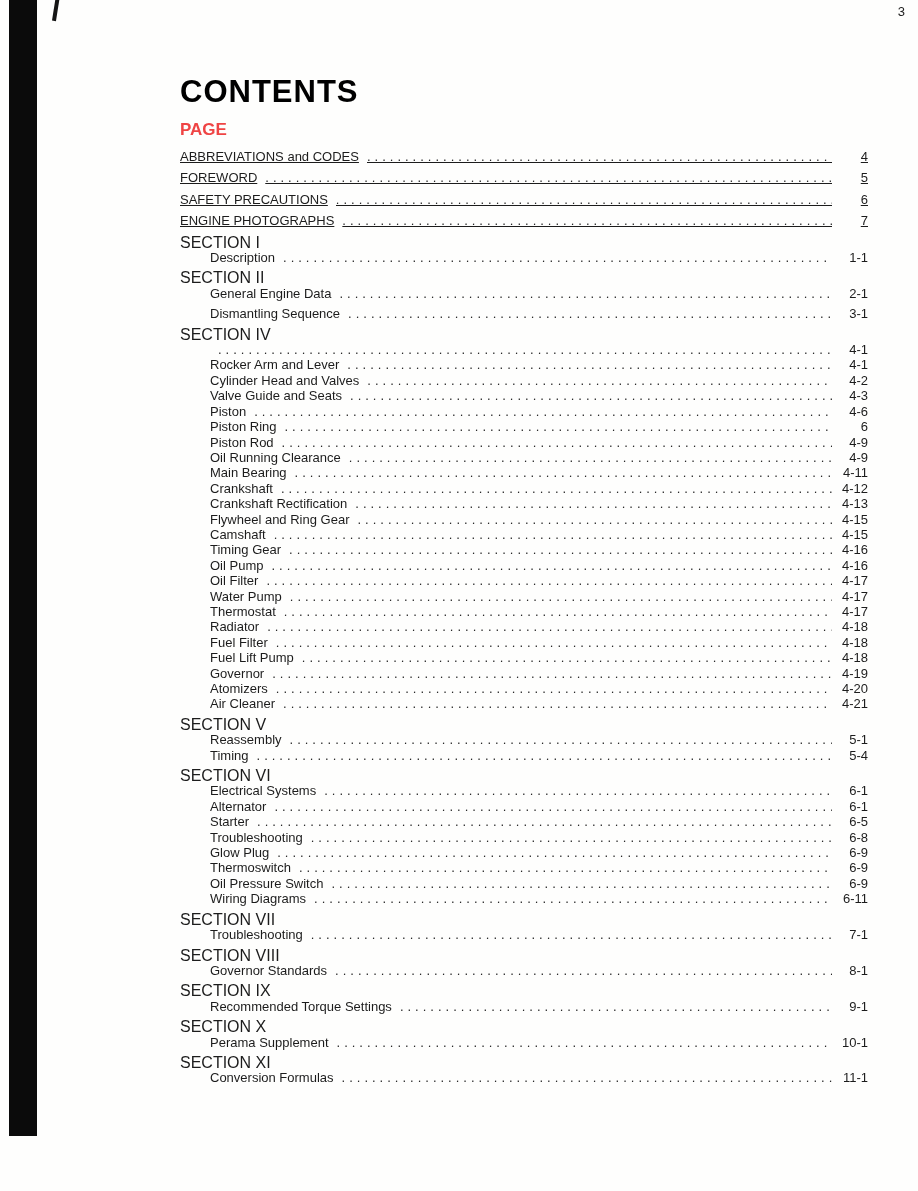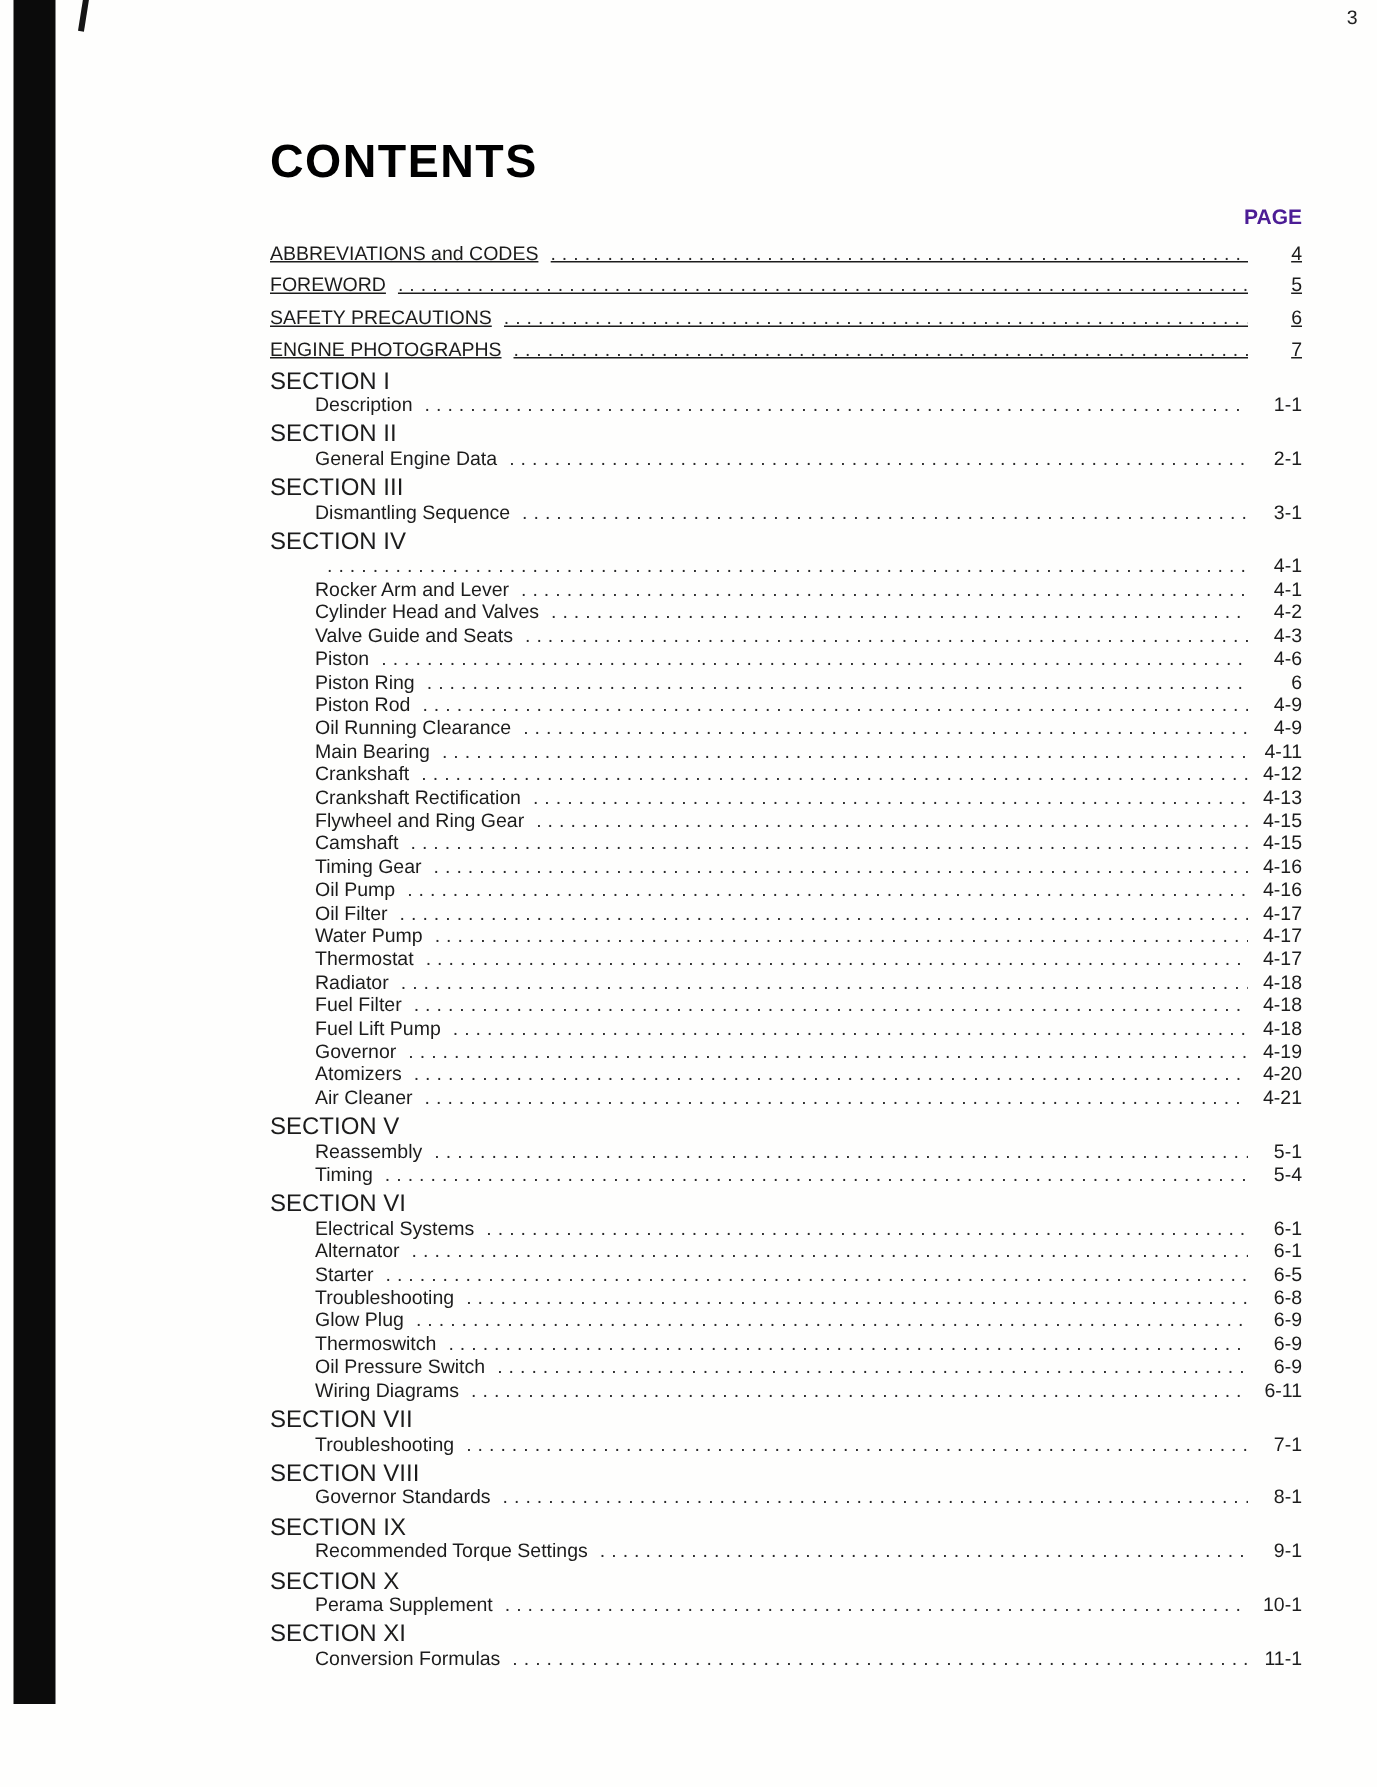--- a/index.html
+++ b/index.html
@@ -32,36 +32,36 @@
   .corner-page-num {
     position: absolute;
     right: 13px;
     top: 4px;
     font-size: 13px;
     color: #222;
   }
   .content {
     position: absolute;
     left: 180px;
-    top: 90px;
+    top: 74px;
     width: 688px;
   }
   h1.title {
     margin: 0 0 10px 0;
     font-size: 31px;
     font-weight: bold;
     letter-spacing: 1px;
     color: #000;
   }
   .page-col-header {
-    text-align: right;
+    text-align: left;
     font-weight: bold;
-    font-size: 14px;
+    font-size: 17px;
     margin-bottom: 9px;
-    color: #4c1d95;
+    color: #ef4444;
   }
   .toc-section { margin-bottom: 5px; }
   .toc-section.standalone { margin-bottom: 0; text-decoration: underline; }
   .toc-section.standalone .row { margin-bottom: 6px; }
   .heading {
     font-size: 16px;
     line-height: 15.4px;
     white-space: nowrap;
   }
   .row {
@@ -135,21 +135,20 @@
         </div>
         <div class="toc-section">
           <div class="heading">SECTION II</div>
           <div class="row indent">
             <span class="label">General Engine Data</span>
             <span class="leader">................................................................................................................................................................</span>
             <span class="pagenum">2-1</span>
           </div>
         </div>
         <div class="toc-section">
-          <div class="heading">SECTION III</div>
           <div class="row indent">
             <span class="label">Dismantling Sequence</span>
             <span class="leader">................................................................................................................................................................</span>
             <span class="pagenum">3-1</span>
           </div>
         </div>
         <div class="toc-section">
           <div class="heading">SECTION IV</div>
           <div class="row indent">
             <span class="leader">................................................................................................................................................................</span>

